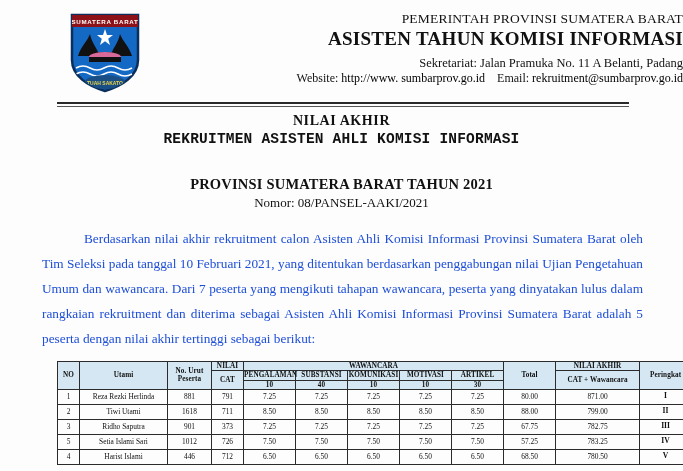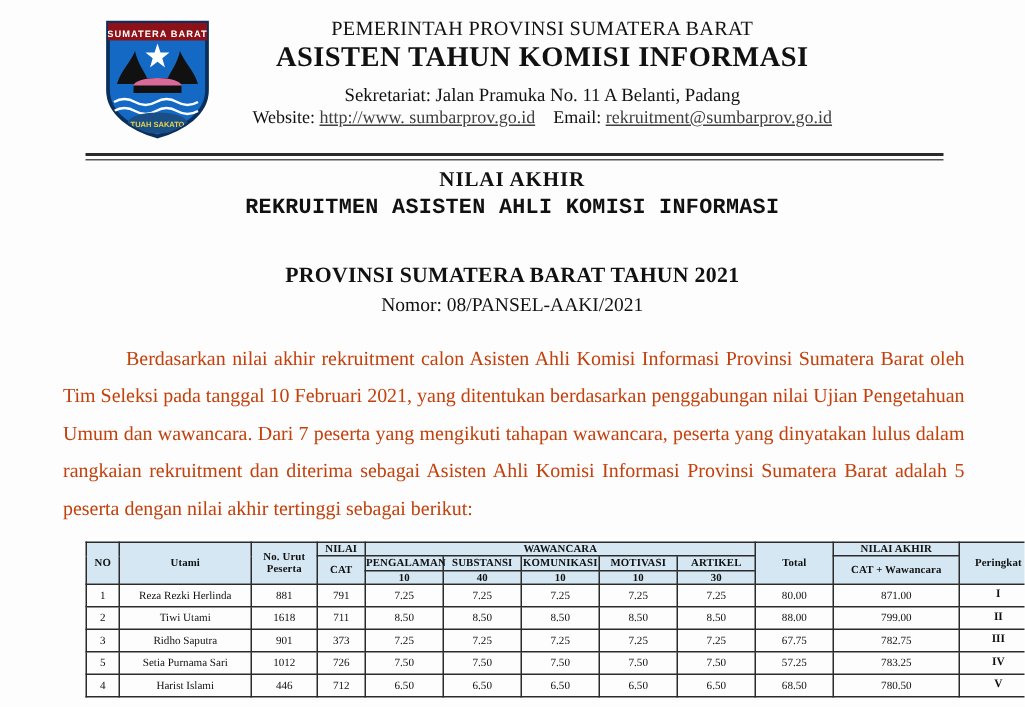--- a/index.html
+++ b/index.html
@@ -34,21 +34,21 @@
   .crest {
     position: absolute;
     left: 68px;
     top: 12px;
     width: 74px;
     height: 82px;
   }
   .crest svg { display: block; }
 
   .lh-text {
-    text-align: center;
+    text-align: right;
     margin-left: 40px;
   }
   .lh-line1 {
     font-size: 13.5px;
     letter-spacing: .2px;
     line-height: 17px;
     font-family: "Liberation Serif", serif;
   }
   .lh-line2 {
     font-size: 19px;
@@ -65,22 +65,21 @@
   .lh-sek {
     font-size: 12.5px;
     line-height: 16px;
     margin-top: 5px;
   }
   .lh-web {
     font-size: 12px;
     line-height: 15px;
   }
   .link {
-    color: #404040;
-    text-decoration: underline;
+    color: #000000;
   }
   .rule {
     position: absolute;
     left: 57px;
     top: 102px;
     width: 572px;
     height: 0;
     border-top: 2px solid #2a2a2a;
   }
   .rule2 {
@@ -128,21 +127,21 @@
     margin-top: 1px;
   }
 
   
   .body-text {
     margin: 14px 40px 0 42px;
     font-size: 13.3px;
     line-height: 25px;
     text-align: justify;
     text-indent: 42px;
-    color: #c2410c;
+    color: #1d4ed8;
   }
 
   
   .table-wrap {
     margin: 10px 0 0 57px;
     width: 572px;
   }
   table.scores {
     border-collapse: collapse;
     width: 572px;
@@ -323,21 +322,21 @@
           <td class="num">7.25</td>
           <td class="num">7.25</td>
           <td class="num">7.25</td>
           <td class="num">7.25</td>
           <td class="num">67.75</td>
           <td class="num">782.75</td>
           <td class="rank">III</td>
         </tr>
         <tr>
           <td class="num">5</td>
-          <td class="name">Setia Purnama Sari</td>
+          <td class="name">Setia Islami Sari</td>
           <td class="num">1012</td>
           <td class="num">726</td>
           <td class="num">7.50</td>
           <td class="num">7.50</td>
           <td class="num">7.50</td>
           <td class="num">7.50</td>
           <td class="num">7.50</td>
           <td class="num">57.25</td>
           <td class="num">783.25</td>
           <td class="rank">IV</td>

